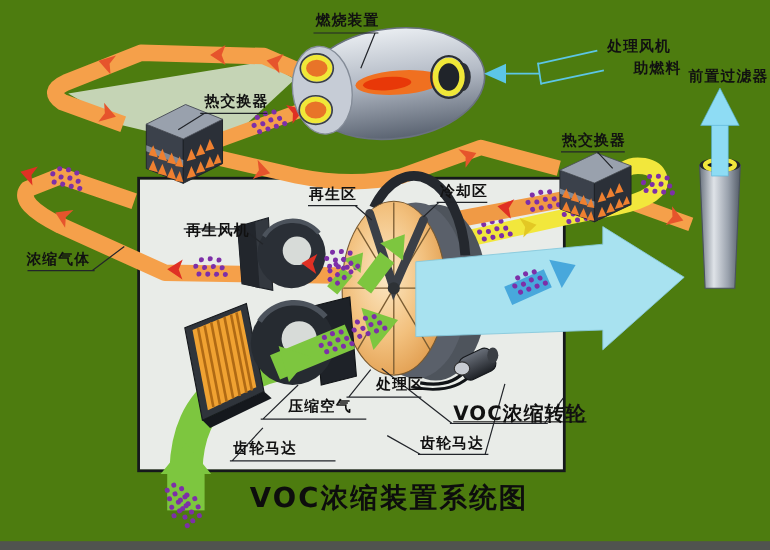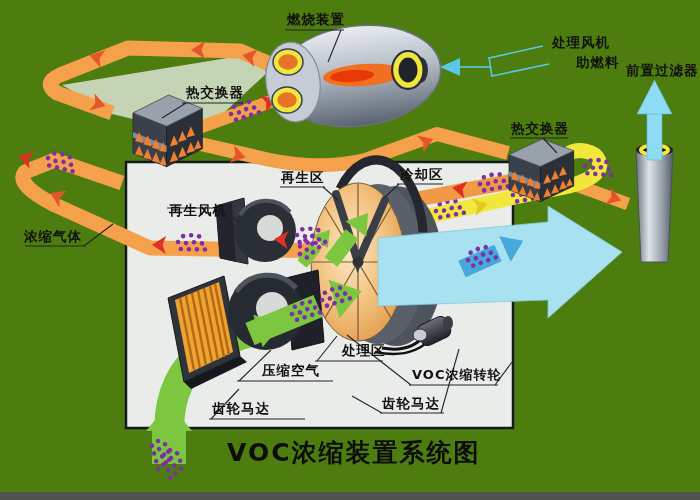--- a/index.html
+++ b/index.html
@@ -6,21 +6,21 @@
   .stage{
     position:relative;width:700px;height:500px;margin:0 auto;
     background:#4d7c0f;overflow:hidden;
     font-family:"DejaVu Sans","Liberation Sans",sans-serif;
   }
   .stage svg{position:absolute;left:0;top:0;}
   .lbl{
     position:absolute;white-space:nowrap;color:#111;
     font-size:13.5px;font-weight:bold;letter-spacing:1px;line-height:1;
   }
-  .lbl.small{font-size:13px;}
+  .lbl.small{font-size:18px;text-decoration:underline;}
   .lbl.big{font-size:15px;letter-spacing:1.5px;}
   .title{
     position:absolute;white-space:nowrap;color:#0d0d0d;
     font-size:25px;font-weight:bold;letter-spacing:2px;line-height:1;
   }
   .bottom-strip{position:absolute;left:0;top:492px;width:700px;height:8px;background:#50534f;}
 </style>
 </head>
 <body>
 

